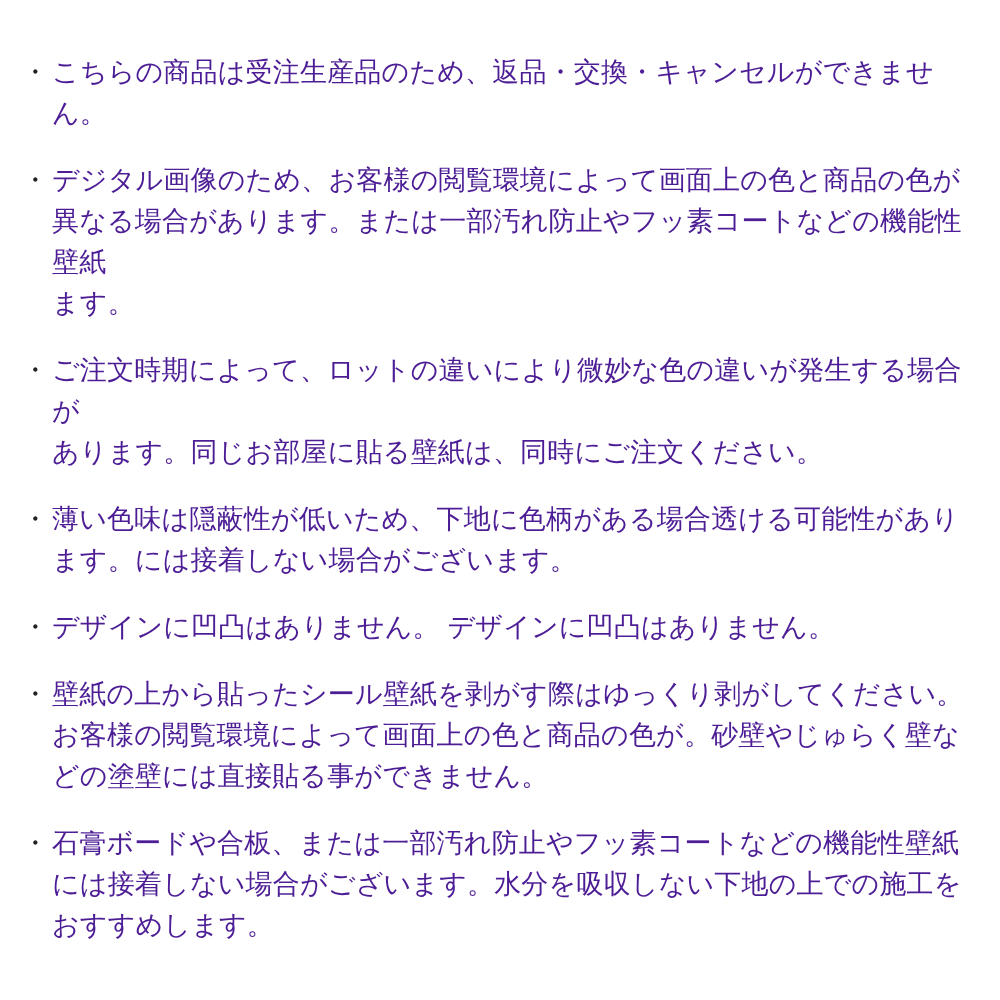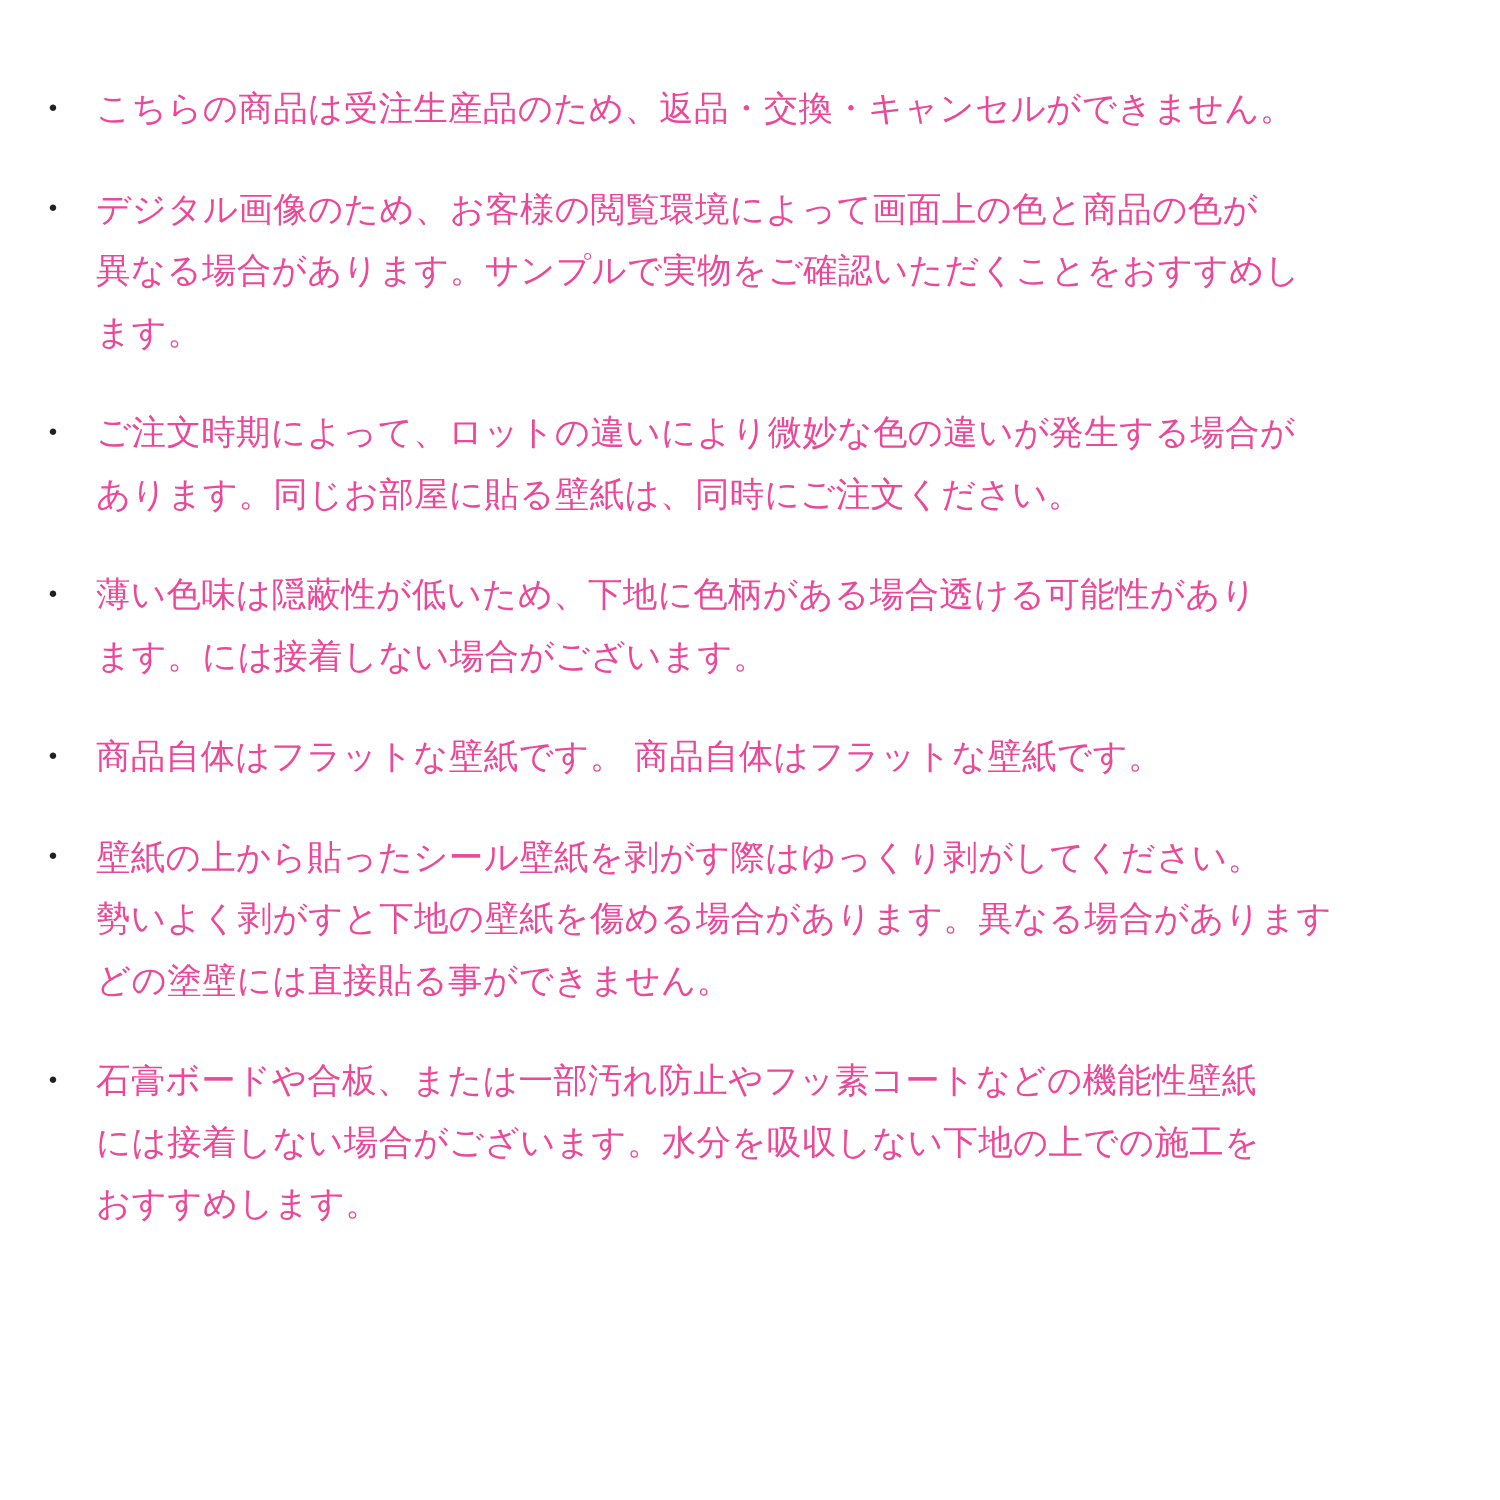--- a/index.html
+++ b/index.html
@@ -38,48 +38,47 @@
     font-size: 27px;
     line-height: 41px;
     color: #231f1f;
     user-select: none;
   }
   .item-body {
     flex: 1 1 auto;
     min-width: 0;
   }
   .item-text {
-    font-size: 23px;
+    font-size: 27px;
     line-height: 41px;
     letter-spacing: 0.2px;
-    color: #ec4899;
+    color: #4c1d95;
     white-space: pre-wrap;
     word-break: break-all;
-    margin-left: 12px;
   }
 </style>
 </head>
 <body>
 
 <div class="page">
   <ul class="notice-list">
 
     <li class="notice-item">
       <span class="bullet">・</span>
       <div class="item-body">
         <div class="item-text">こちらの商品は受注生産品のため、返品・交換・キャンセルができません。</div>
 
       </div>
     </li>
 
     <li class="notice-item">
       <span class="bullet">・</span>
       <div class="item-body">
         <div class="item-text">デジタル画像のため、お客様の閲覧環境によって画面上の色と商品の色が
-異なる場合があります。サンプルで実物をご確認いただくことをおすすめし
+異なる場合があります。または一部汚れ防止やフッ素コートなどの機能性壁紙
 ます。</div>
 
       </div>
     </li>
 
     <li class="notice-item">
       <span class="bullet">・</span>
       <div class="item-body">
         <div class="item-text">ご注文時期によって、ロットの違いにより微妙な色の違いが発生する場合が
 あります。同じお部屋に貼る壁紙は、同時にご注文ください。</div>
@@ -92,30 +91,30 @@
       <div class="item-body">
         <div class="item-text">薄い色味は隠蔽性が低いため、下地に色柄がある場合透ける可能性があり
 ます。には接着しない場合がございます。</div>
 
       </div>
     </li>
 
     <li class="notice-item">
       <span class="bullet">・</span>
       <div class="item-body">
-        <div class="item-text">商品自体はフラットな壁紙です。 商品自体はフラットな壁紙です。</div>
+        <div class="item-text">デザインに凹凸はありません。 デザインに凹凸はありません。</div>
 
       </div>
     </li>
 
     <li class="notice-item">
       <span class="bullet">・</span>
       <div class="item-body">
         <div class="item-text">壁紙の上から貼ったシール壁紙を剥がす際はゆっくり剥がしてください。
-勢いよく剥がすと下地の壁紙を傷める場合があります。異なる場合があります
+お客様の閲覧環境によって画面上の色と商品の色が。砂壁やじゅらく壁な
 どの塗壁には直接貼る事ができません。</div>
 
       </div>
     </li>
 
     <li class="notice-item">
       <span class="bullet">・</span>
       <div class="item-body">
         <div class="item-text">石膏ボードや合板、または一部汚れ防止やフッ素コートなどの機能性壁紙
 には接着しない場合がございます。水分を吸収しない下地の上での施工を

